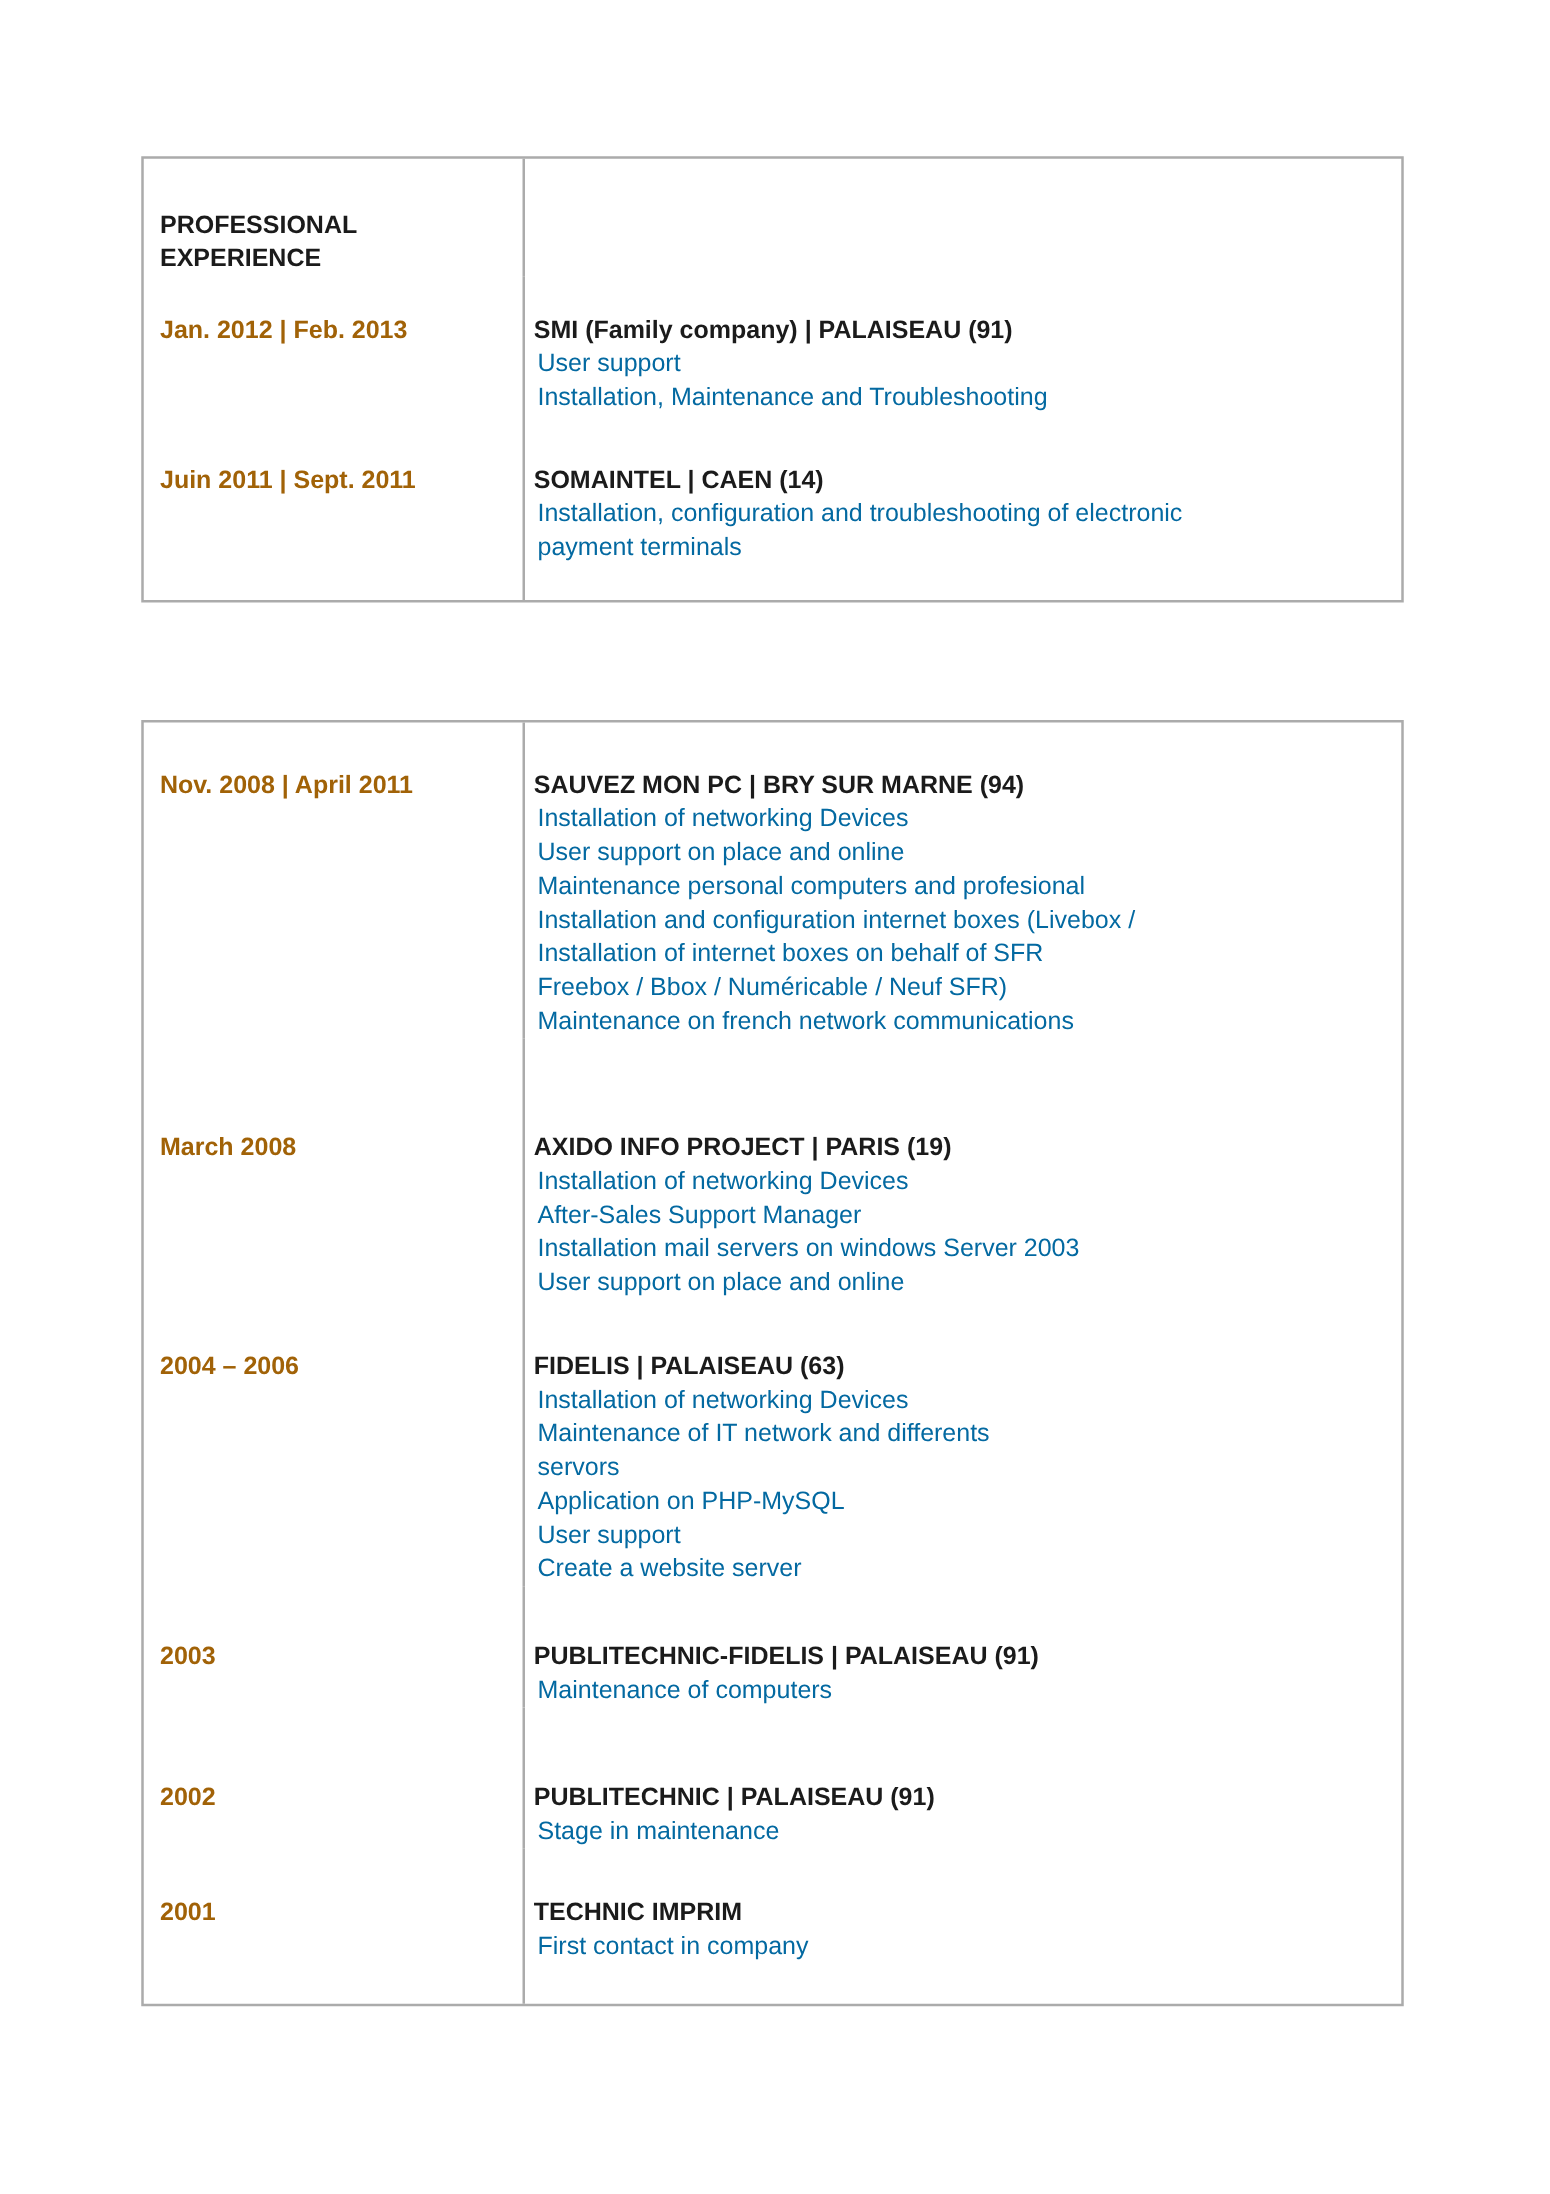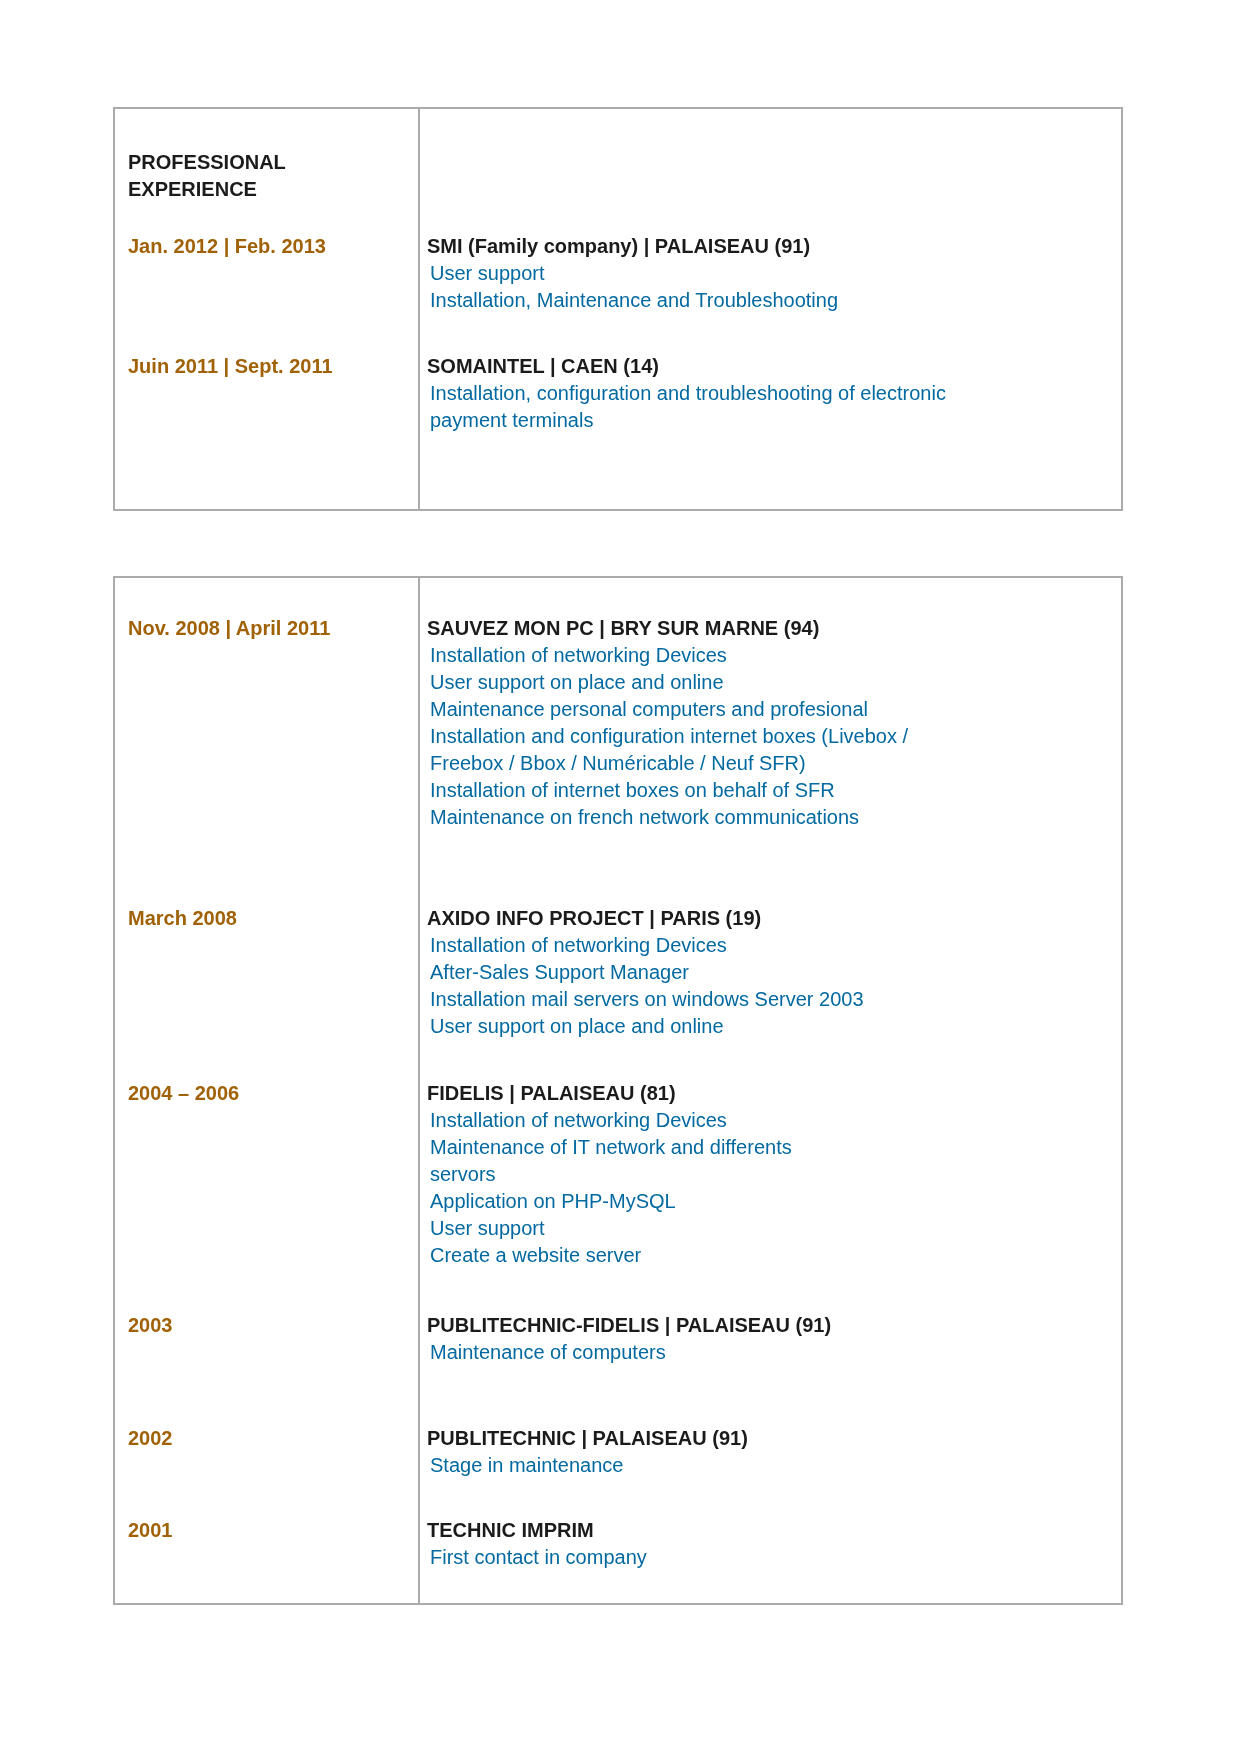--- a/index.html
+++ b/index.html
@@ -6,21 +6,21 @@
   body{
     width:1240px;height:1755px;position:relative;overflow:hidden;
     font-family:"Liberation Sans",sans-serif;
     -webkit-font-smoothing:antialiased;
   }
   .box{
     position:absolute;left:113px;width:1010px;
     border:2px solid #ababab;box-sizing:border-box;
     display:flex;flex-direction:column;background:#ffffff;
   }
-  #box1{top:107px;height:404px;}
+  #box1{top:125px;height:357px;}
   #box2{top:536px;height:1029px;margin-top:40px;}
   .row{display:flex;align-items:stretch;}
   .row.grow{flex:1 1 auto;}
   .cell{box-sizing:border-box;padding-top:var(--pt,0px);}
   .date-cell{
     flex:0 0 305px;width:305px;
     border-right:2px solid #ababab;
     padding-left:13px;padding-right:8px;
   }
   .content-cell{flex:1 1 auto;padding-left:7px;padding-right:10px;}
@@ -84,22 +84,22 @@
     <div class="row" style="--pt:37px">
       <div class="cell date-cell">
         <div class="date">Nov. 2008 | April 2011</div>
       </div>
       <div class="cell content-cell">
         <div class="company">SAUVEZ MON PC | BRY SUR MARNE (94)</div>
         <div class="line">Installation of networking Devices</div>
         <div class="line">User support on place and online</div>
         <div class="line">Maintenance personal computers and profesional</div>
         <div class="line">Installation and configuration internet boxes (Livebox /</div>
+        <div class="line">Installation of internet boxes on behalf of SFR</div>
         <div class="line">Freebox / Bbox / Numéricable / Neuf SFR)</div>
-        <div class="line">Installation of internet boxes on behalf of SFR</div>
         <div class="line">Maintenance on french network communications</div>
       </div>
     </div>
 
     <div class="row" style="--pt:74px">
       <div class="cell date-cell">
         <div class="date">March 2008</div>
       </div>
       <div class="cell content-cell">
         <div class="company">AXIDO INFO PROJECT | PARIS (19)</div>
@@ -108,21 +108,21 @@
         <div class="line">Installation mail servers on windows Server 2003</div>
         <div class="line">User support on place and online</div>
       </div>
     </div>
 
     <div class="row" style="--pt:40px">
       <div class="cell date-cell">
         <div class="date">2004 – 2006</div>
       </div>
       <div class="cell content-cell">
-        <div class="company">FIDELIS | PALAISEAU (81)</div>
+        <div class="company">FIDELIS | PALAISEAU (63)</div>
         <div class="line">Installation of networking Devices</div>
         <div class="line">Maintenance of IT network and differents</div>
         <div class="line">servors</div>
         <div class="line">Application on PHP-MySQL</div>
         <div class="line">User support</div>
         <div class="line">Create a website server</div>
       </div>
     </div>
 
     <div class="row" style="--pt:43px">

